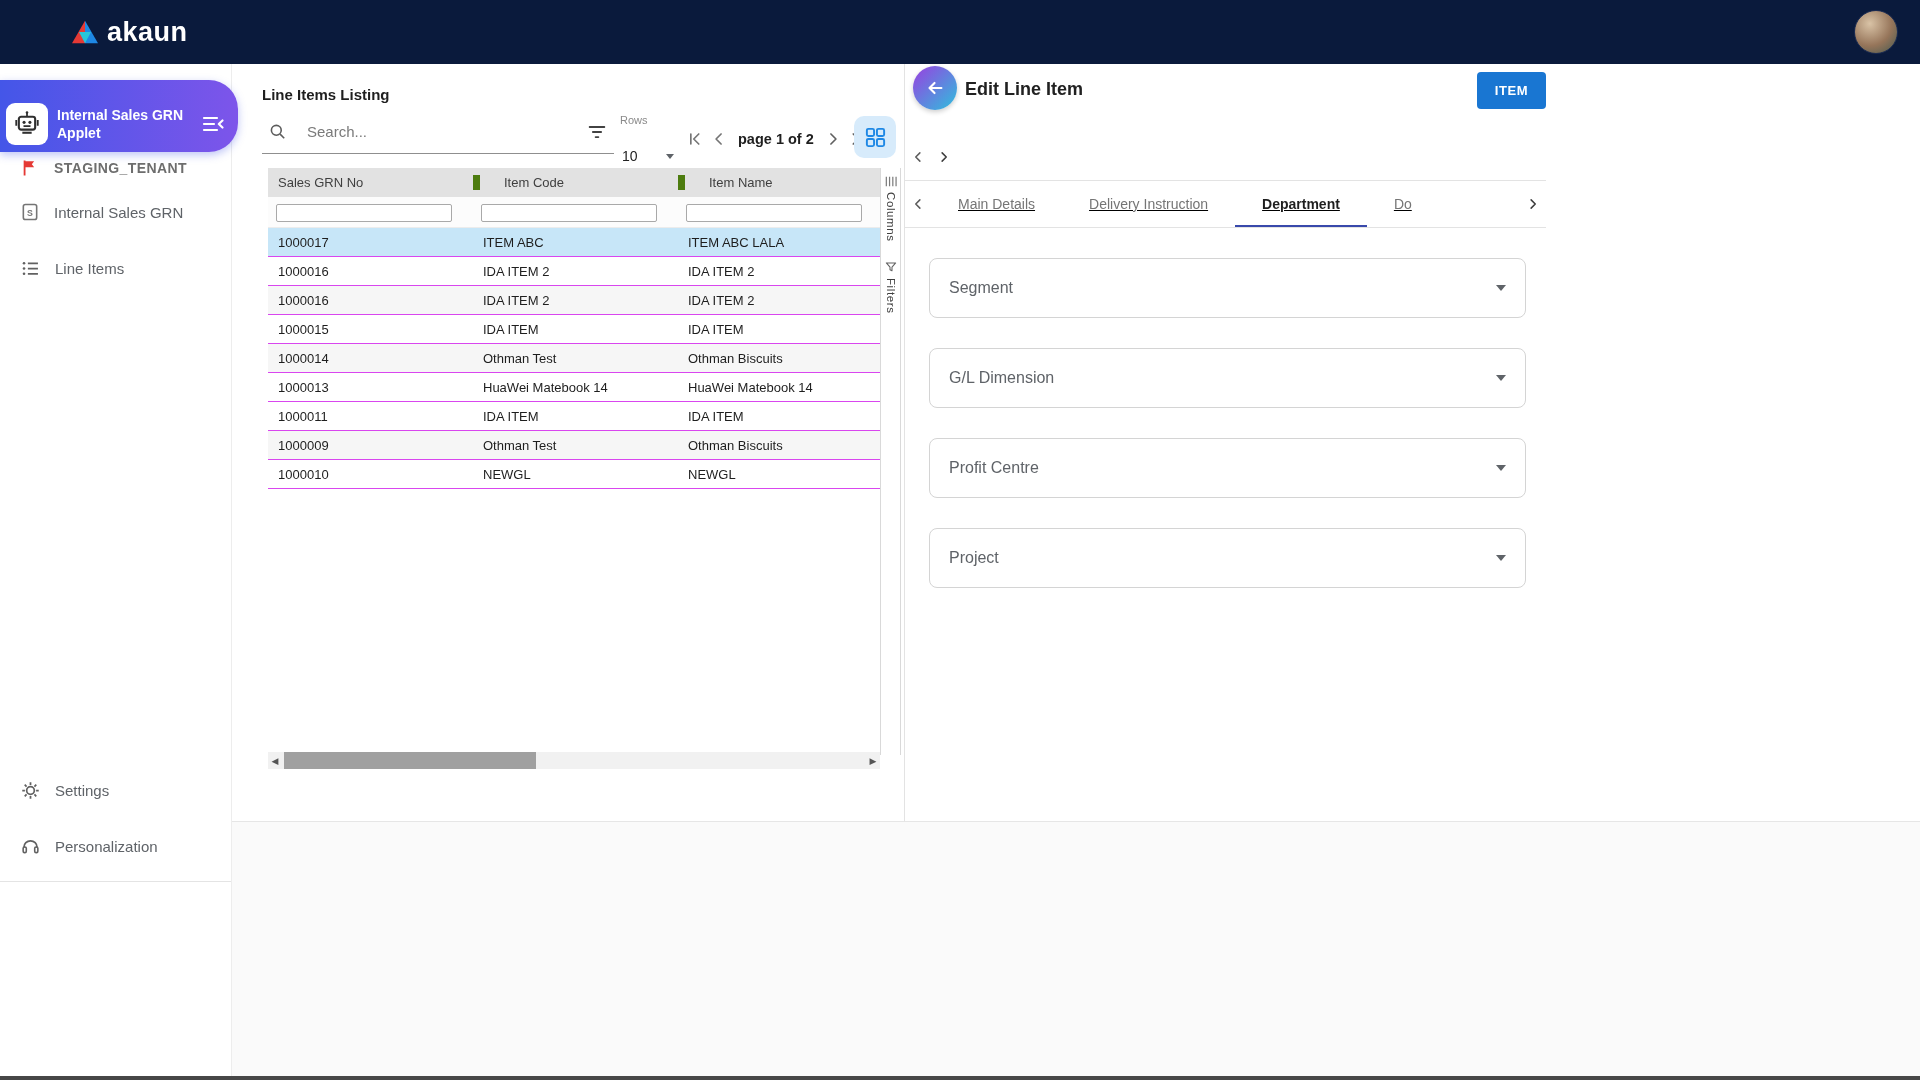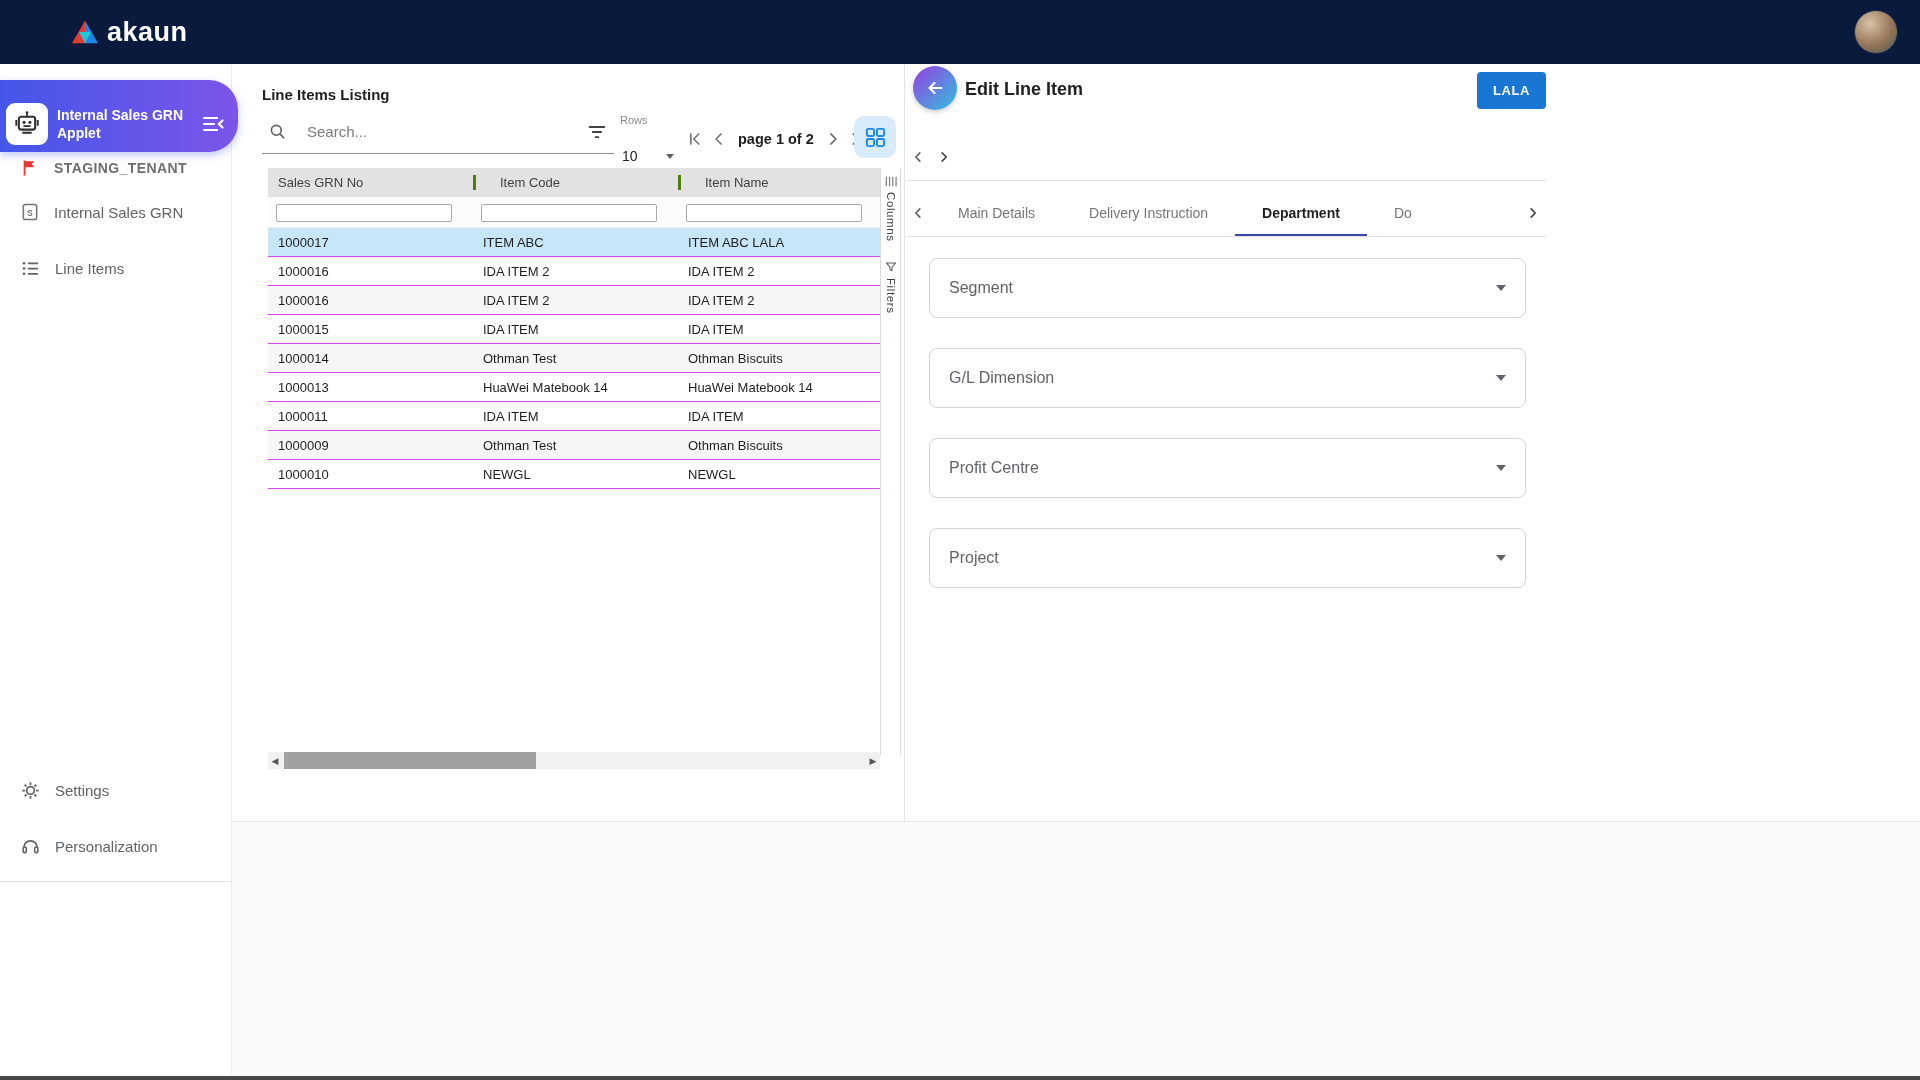--- a/index.html
+++ b/index.html
@@ -79,21 +79,21 @@
   .grid-btn {
     position: absolute; left: 622px; top: 52px; width: 42px; height: 42px;
     border-radius: 10px; background: #d7ebfb; display: flex; align-items: center; justify-content: center; cursor: pointer;
   }
 
   
   .table-wrap { position: absolute; left: 36px; top: 104px; width: 612px; }
   .trow { display: grid; grid-template-columns: 205px 205px 202px; }
   .thead { background: #e2e2e2; height: 29px; align-items: center; }
   .th { font-size: 13px; color: #3f3f3f; padding-left: 10px; overflow: hidden; white-space: nowrap; }
-  .th + .th { border-left: 3px solid #4d7c0f; padding-left: 24px; }
+  .th + .th { border-left: 7px solid #4d7c0f; padding-left: 24px; }
   .tfilter { height: 31px; align-items: center; background: #fcfcfc; border-bottom: 1px solid #ececec; }
   .filter-input { width: 176px; height: 18px; margin-left: 8px; border: 1px solid #a9a9a9; border-radius: 2px; background: #fff; outline: none; font-size: 12px; padding: 0 4px; }
   .tr { height: 29px; align-items: center; border-bottom: 1px solid #d946ef; background: #fff; cursor: pointer; }
   .tr.alt { background: #f6f6f6; }
   .tr.selected { background: #c7e6f8; }
   .td { font-size: 13px; color: #1e1e1e; padding-left: 10px; overflow: hidden; white-space: nowrap; }
 
   
   .rail {
     position: absolute; left: 648px; top: 104px; width: 21px; height: 587px;
@@ -122,21 +122,21 @@
   }
   .detail-title { position: absolute; left: 60px; top: 15px; font-size: 18px; font-weight: 600; color: #212121; }
   .save-btn {
     position: absolute; left: 572px; top: 8px; width: 69px; height: 37px;
     background: #1976d2; color: #fff; font-size: 13px; font-weight: bold; letter-spacing: .6px;
     border: none; border-radius: 4px; cursor: pointer; font-family: "Liberation Sans", sans-serif;
   }
 
   .tabs-row { position: absolute; left: 0; width: 641px; height: 47px; border-bottom: 1px solid #e3e3e3; display: flex; align-items: stretch; }
   .tabs-row.primary { top: 70px; }
-  .tabs-row.secondary { top: 126px; }
+  .tabs-row.secondary { top: 117px; text-decoration: underline; }
   .tab-chevron { width: 26px; display: flex; align-items: center; justify-content: center; cursor: pointer; flex: 0 0 auto; }
   .tabs-strip { flex: 1; display: flex; overflow: hidden; }
   .tab { display: flex; align-items: center; justify-content: center; padding: 0 27px; font-size: 14px; font-weight: 500; color: #757575; white-space: nowrap; position: relative; cursor: pointer; }
   .tab.active-primary { color: #3d5afe; }
   .tab.active-primary::after { content: ""; position: absolute; left: 6px; right: 6px; bottom: 0; height: 2px; background: #3d5afe; }
   .tab.active-secondary { color: #1f1f1f; font-weight: 600; }
   .tab.active-secondary::after { content: ""; position: absolute; left: 0; right: 0; bottom: 0; height: 2px; background: #3949ab; }
 
   .field {
     position: absolute; left: 24px; width: 597px; height: 60px;
@@ -376,21 +376,21 @@
 </div>
 
 <div class="detail">
   <div class="detail-inner">
     <div class="back-btn">
       <svg viewBox="0 0 24 24" width="22" height="22">
         <path d="M19 12H6.5M11.5 6.5 6 12l5.5 5.5" stroke="#fff" stroke-width="2.3" fill="none" stroke-linecap="round" stroke-linejoin="round"></path>
       </svg>
     </div>
     <div class="detail-title">Edit Line Item</div>
-    <button class="save-btn">LALA</button>
+    <button class="save-btn">ITEM</button>
 
     <div class="tabs-row primary">
       <span class="tab-chevron">
         <svg viewBox="0 0 24 24" width="18" height="18">
             <path d="M14.5 6.5 9 12l5.5 5.5" stroke="#5c5c5c" stroke-width="2" fill="none" stroke-linecap="round" stroke-linejoin="round"></path>
           </svg>
       </span>
       <span class="tab-chevron">
         <svg viewBox="0 0 24 24" width="18" height="18">
             <path d="M9.5 6.5 15 12l-5.5 5.5" stroke="#3c3c3c" stroke-width="2" fill="none" stroke-linecap="round" stroke-linejoin="round"></path>

